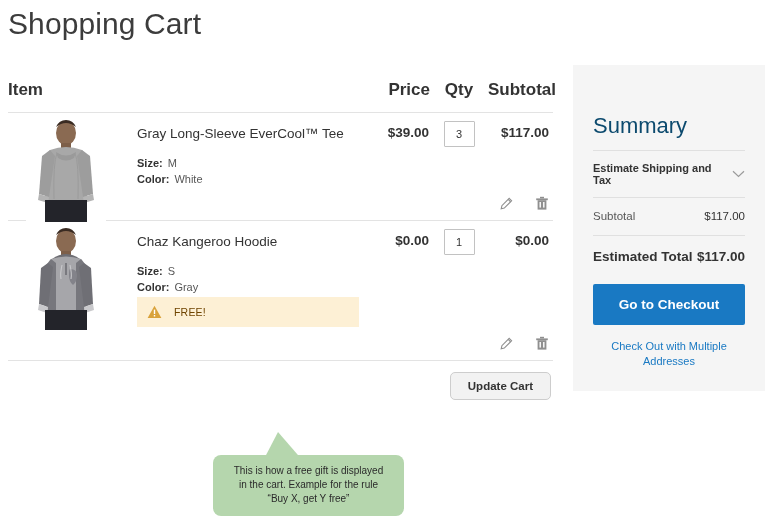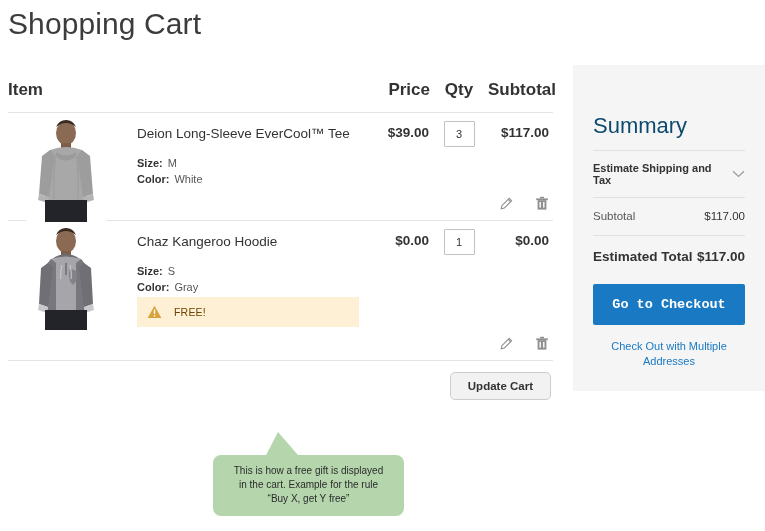--- a/index.html
+++ b/index.html
@@ -225,21 +225,21 @@
     display: block;
     width: 100%;
     margin-top: 20px;
     background: #1979c3;
     border: none;
     border-radius: 2px;
     color: #ffffff;
     font-size: 13.5px;
     font-weight: bold;
     padding: 13px 0;
-    font-family: Liberation Mono, monospace;
+    font-family: Liberation Sans, sans-serif;
     cursor: pointer;
     text-align: center;
   }
   .multi-link {
     display: block;
     text-align: center;
     margin-top: 14px;
     font-size: 11px;
     color: #1979c3;
     line-height: 15px;
@@ -307,21 +307,21 @@
               <path d="M13 77 l10 3 l-1 6 l-10 -3z" fill="#b4b4b4"></path>
               <path d="M67 77 l-10 3 l1 6 l10 -3z" fill="#b4b4b4"></path>
 
               <path d="M19 83 h42 v22 h-42z" fill="#23242a"></path>
 
               <path d="M31 36 q-4 10 -3 46" stroke="#9b9b9b" stroke-width="1" fill="none"></path>
               <path d="M49 36 q4 10 3 46" stroke="#9b9b9b" stroke-width="1" fill="none"></path>
             </svg>
           </div>
           <div class="prod-info">
-            <div class="prod-name">Deion Long-Sleeve EverCool™ Tee</div>
+            <div class="prod-name">Gray Long-Sleeve EverCool™ Tee</div>
             <div class="opts">
               <span class="opt-row">
                 <span class="opt-label">Size:</span><span class="opt-value">M</span>
               </span>
               <span class="opt-row">
                 <span class="opt-label">Color:</span><span class="opt-value">White</span>
               </span>
             </div>
           </div>
         </td>

